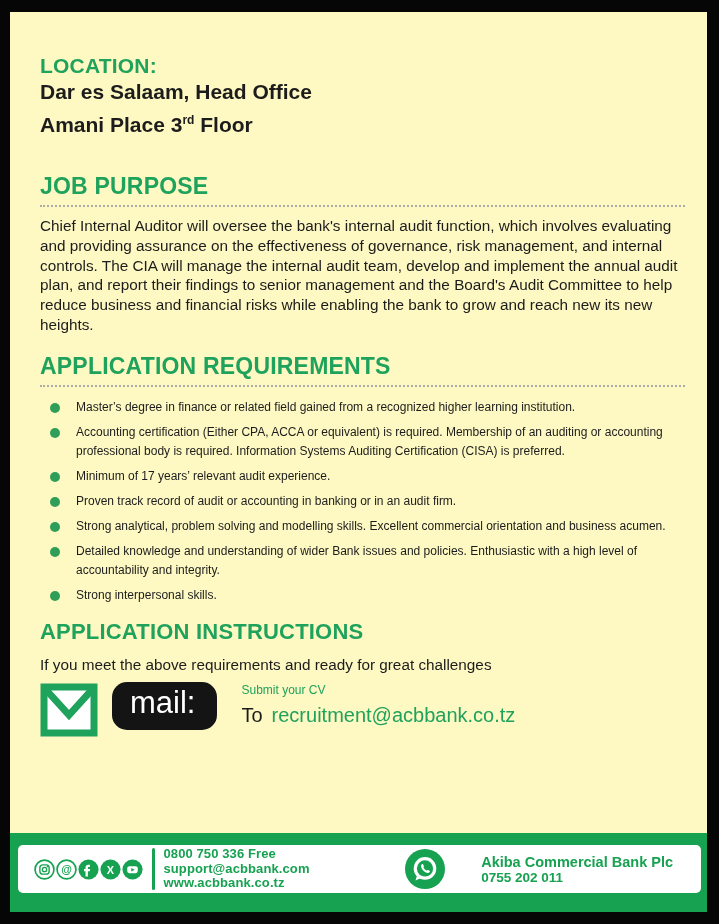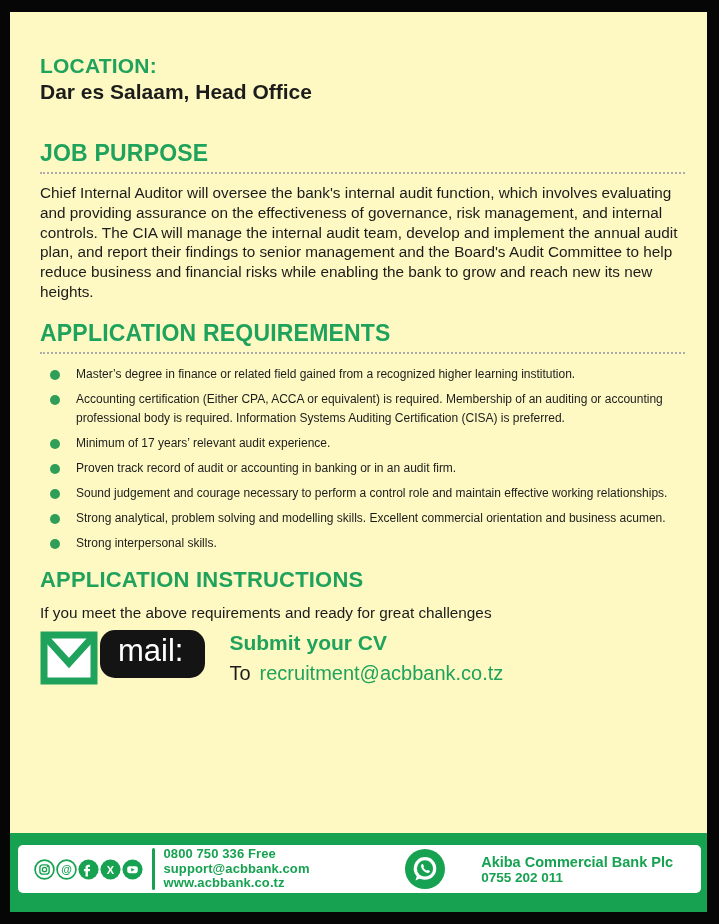--- a/index.html
+++ b/index.html
@@ -38,24 +38,24 @@
   ul.req-list li::before{
     content:"";position:absolute;left:10px;top:5px;width:10px;height:10px;
     border-radius:50%;background:#2e9e58;
   }
   .mt-instr{margin-top:14px;font-size:22px;}
   .intro-text{font-size:15.3px;color:var(--ink);margin-top:11px;}
   .mail-row{display:flex;align-items:flex-start;margin-top:8px;}
   .envelope{width:58px;height:56px;flex:0 0 auto;}
   .mail-badge{
     background:#141414;color:#fff;font-size:31px;line-height:34px;
-    padding:4px 22px 10px 18px;border-radius:15px;margin-left:2px;
+    padding:4px 22px 10px 18px;border-radius:15px;margin-left:14px;
   }
   .submit-col{margin-left:24px;padding-top:1px;}
-  .submit-label{color:var(--green);font-size:21px;font-weight:700;}
+  .submit-label{color:var(--green);font-size:12px;font-weight:400;}
   .to-line{font-size:20px;color:var(--ink);margin-top:7px;}
   .to-line .email{color:var(--green);margin-left:9px;}
 
   .footer{
     position:absolute;left:0;right:0;bottom:0;height:79px;background:var(--footer-green);
   }
   .footer-strip{
     position:absolute;left:8px;right:6px;top:12px;height:48px;background:#fff;
     border-radius:5px;display:flex;align-items:center;box-sizing:border-box;
     padding:0 14px 0 16px;
@@ -72,38 +72,39 @@
 </style>
 </head>
 <body>
 
 <div class="page">
   <div class="content">
 
     <div>
       <div class="green-heading location-heading">LOCATION:</div>
       <div class="location-line">Dar es Salaam, Head Office</div>
+      <div class="location-line"><span>Amani Place 3</span><sup>rd</sup><span> Floor</span></div>
     </div>
 
     <div>
       <div class="green-heading mt-purpose">JOB PURPOSE</div>
       <div class="dotted-rule"></div>
       <div class="purpose-text">Chief Internal Auditor will oversee the bank's internal audit function, which involves evaluating and providing assurance on the effectiveness of governance, risk management, and internal controls. The CIA will manage the internal audit team, develop and implement the annual audit plan, and report their findings to senior management and the Board's Audit Committee to help reduce business and financial risks while enabling the bank to grow and reach new its new heights.</div>
     </div>
 
     <div>
       <div class="green-heading mt-req">APPLICATION REQUIREMENTS</div>
       <div class="dotted-rule"></div>
       <ul class="req-list">
         <li>Master’s degree in finance or related field gained from a recognized higher learning institution.</li>
         <li>Accounting certification (Either CPA, ACCA or equivalent) is required. Membership of an auditing or accounting professional body is required. Information Systems Auditing Certification (CISA) is preferred.</li>
         <li>Minimum of 17 years’ relevant audit experience.</li>
         <li>Proven track record of audit or accounting in banking or in an audit firm.</li>
-        <li>Sound judgement and courage necessary to perform a control role and maintain effective working relationships.</li>
         <li>Strong analytical, problem solving and modelling skills. Excellent commercial orientation and business acumen.</li>
+        <li>Detailed knowledge and understanding of wider Bank issues and policies. Enthusiastic with a high level of accountability and integrity.</li>
         <li>Strong interpersonal skills.</li>
       </ul>
     </div>
 
     <div>
       <div class="green-heading mt-instr">APPLICATION INSTRUCTIONS</div>
       <div class="intro-text">If you meet the above requirements and ready for great challenges</div>
 
       <div class="mail-row">
         <svg class="envelope" viewBox="0 0 58 56">

